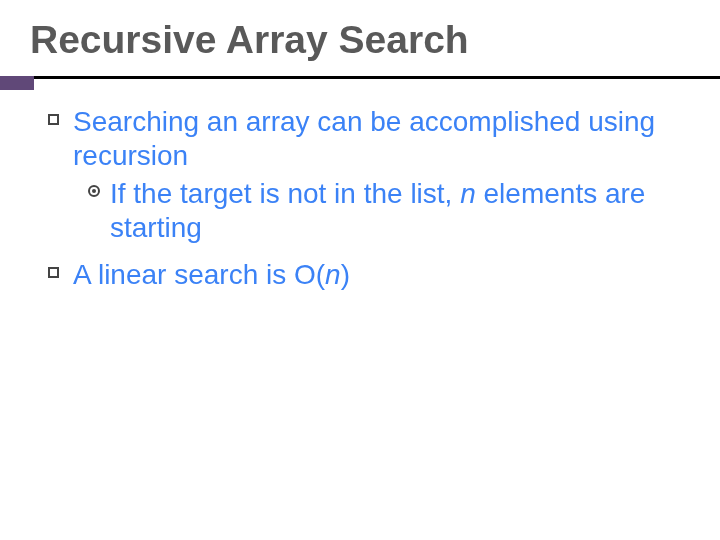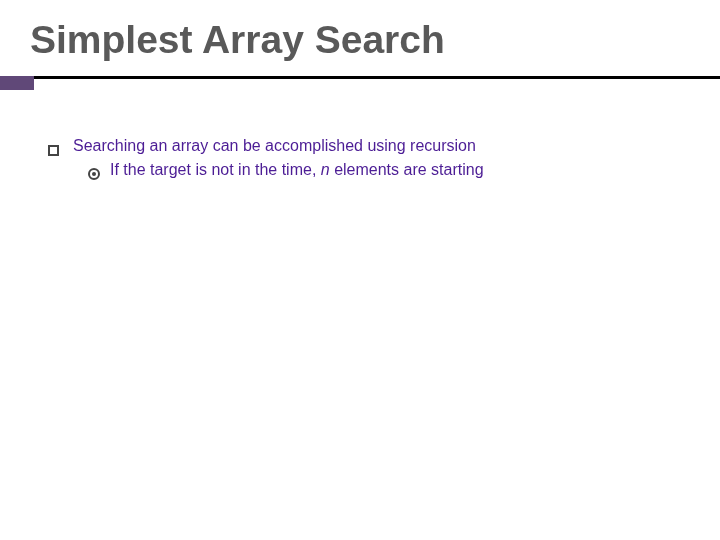--- a/index.html
+++ b/index.html
@@ -38,24 +38,23 @@
     background: #604878;
   }
   .rule {
     height: 3px;
     background: #000;
     width: 100%;
     margin-top: 6px;
   }
   .content {
     padding: 26px 30px 0 48px;
-    font-size: 16px;
+    font-size: 28px;
     line-height: 1.22;
-    color: #4c1d95;
-    margin-top: 31px;
+    color: #3b82f6;
   }
   .bullet-line {
     display: flex;
     align-items: flex-start;
     margin-bottom: 2px;
   }
   .b1 {
     flex: 0 0 auto;
     width: 11px;
     height: 11px;
@@ -89,43 +88,47 @@
     left: 2px;
   }
   .txt { flex: 1; }
   .it { font-style: italic; }
   .gap { height: 10px; }
 </style>
 </head>
 <body>
 
 <div class="slide">
-  <div class="title">Simplest Array Search</div>
+  <div class="title">Recursive Array Search</div>
 
   <div class="rule-wrap">
     <div class="accent"></div>
     <div class="rule"></div>
   </div>
 
   <div class="content">
 
     <div class="bullet-line">
       <span class="b1"></span>
       <span class="txt">Searching an array can be accomplished using recursion</span>
     </div>
 
 
     <div class="sub">
 
 
 
       <div class="bullet-line">
         <span class="b2"></span>
-        <span class="txt"><span>If the target is not in the time, </span><span class="it">n</span><span> elements are starting</span></span>
+        <span class="txt"><span>If the target is not in the list, </span><span class="it">n</span><span> elements are starting</span></span>
       </div>
 
     </div>
 
     <div class="gap"></div>
 
+    <div class="bullet-line">
+      <span class="b1"></span>
+      <span class="txt"><span>A linear search is O(</span><span class="it">n</span><span>)</span></span>
+    </div>
 
   </div>
 </div>
 
 </body></html>

